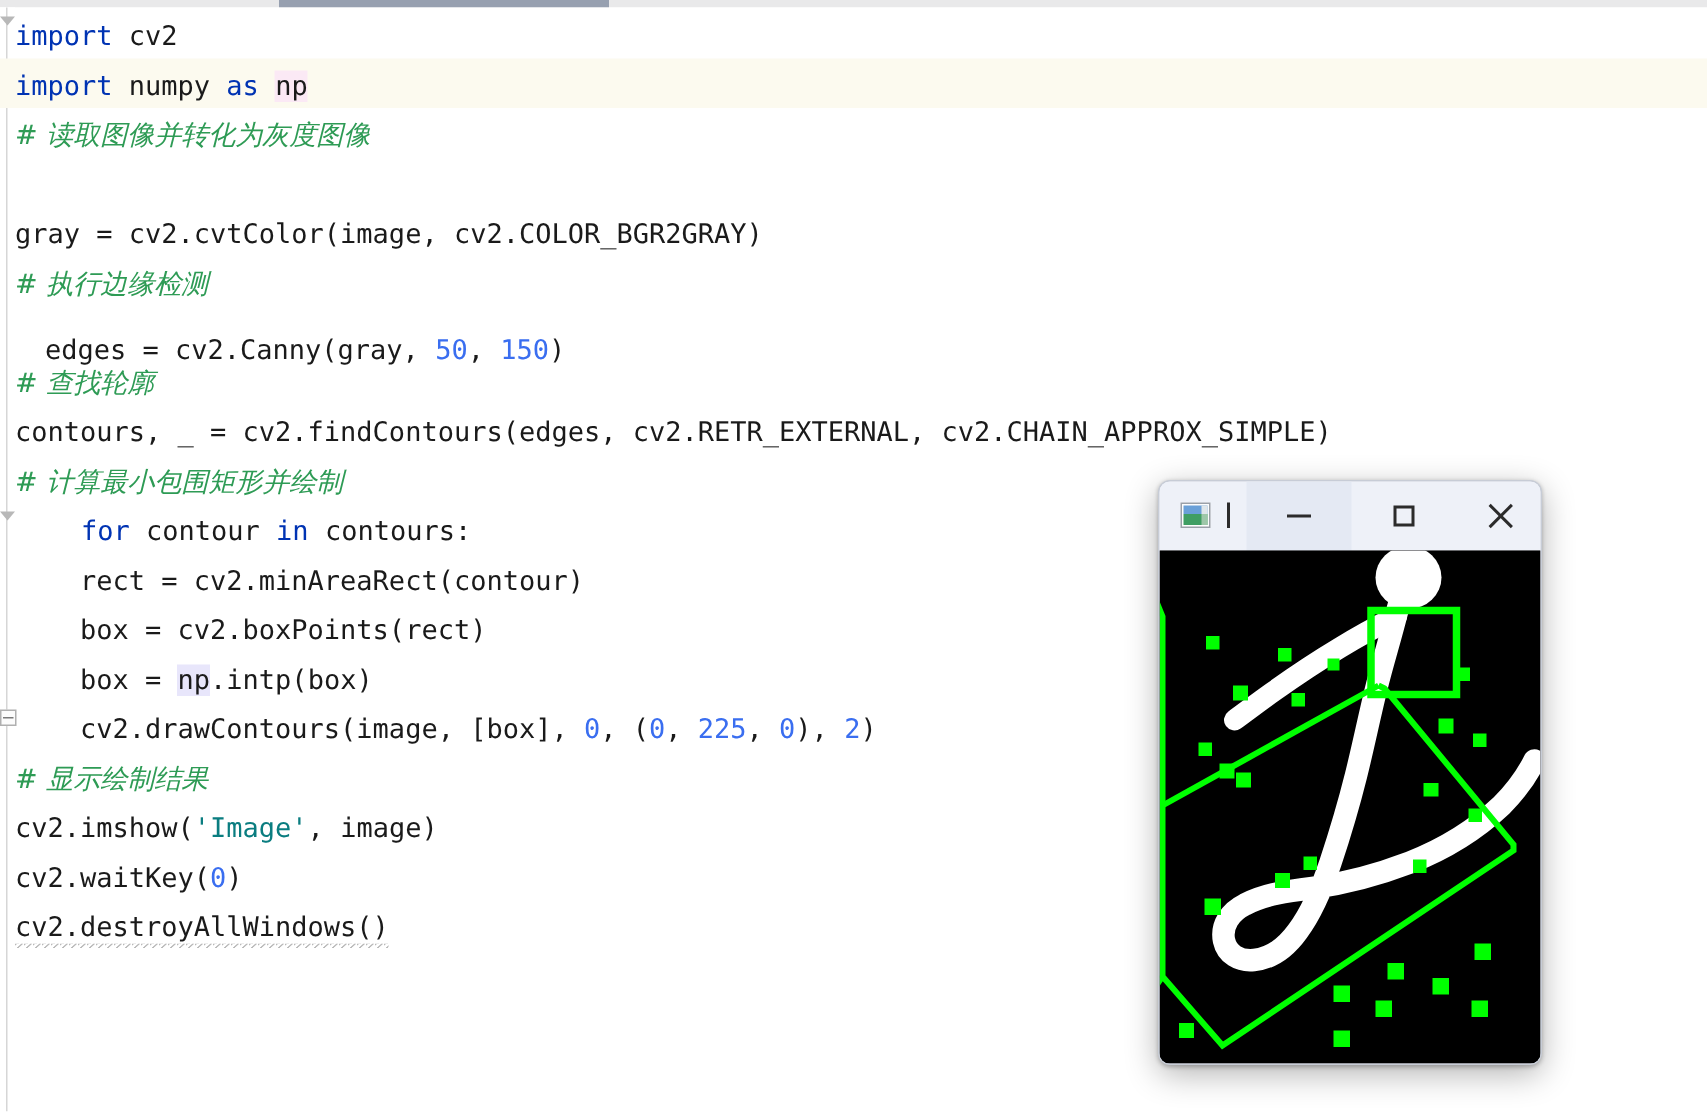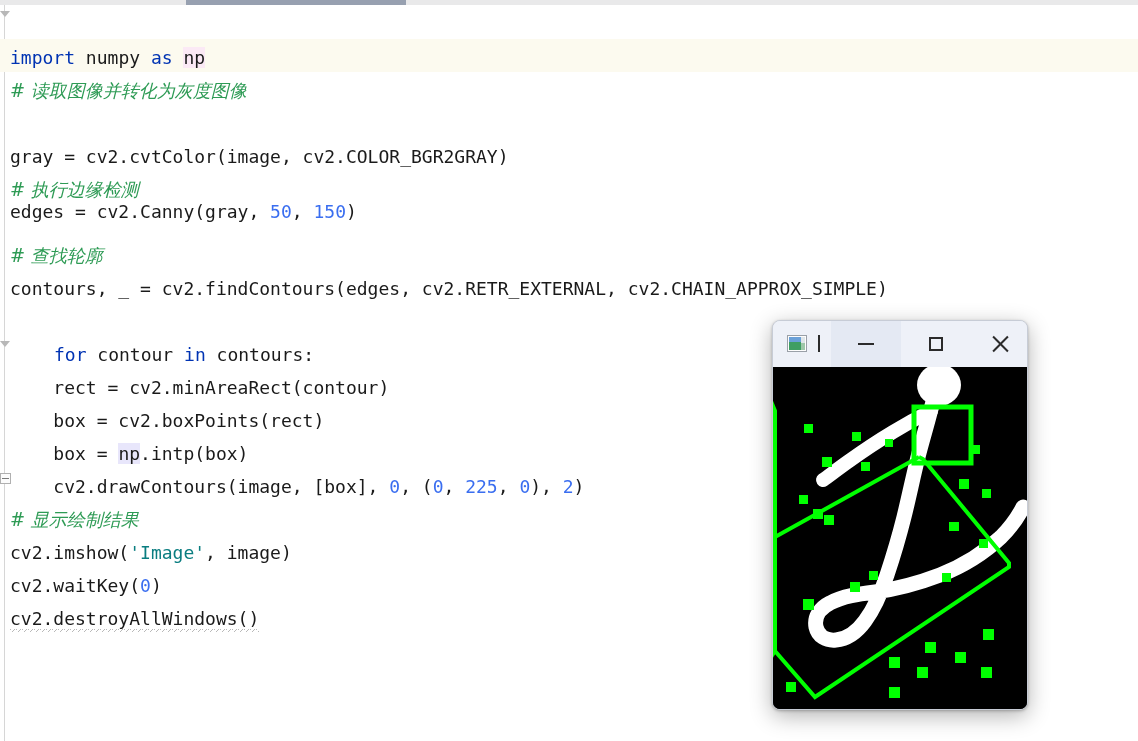--- a/index.html
+++ b/index.html
@@ -172,28 +172,30 @@
           <div class="minus"></div>
       </div>
       <div class="fold-tri down" style="left:0px; top:336px;"></div>
       <div class="fold" style="top:468px;">
         <div class="box"></div>
           <div class="minus"></div>
       </div>
     </div>
 
     <div class="code-area">
+        <div class="line" style="top: 3px;"><span class="kw">import</span><span class="plain"> cv2</span></div>
         <div class="line-hl" style="top: 34px; left: -10px;"></div>
         <div class="line" style="top: 36px;"><span class="kw">import</span><span class="plain"> numpy </span><span class="kw">as</span><span class="plain"> </span><span class="np-pink">np</span></div>
         <div class="line" style="top: 69px;"><span class="cmt"># 读取图像并转化为灰度图像</span></div>
         <div class="line" style="top: 135px;"><span class="plain">gray = cv2.cvtColor(image, cv2.COLOR_BGR2GRAY)</span></div>
         <div class="line" style="top: 168px;"><span class="cmt"># 执行边缘检测</span></div>
-        <div class="line" style="top: 190px;"><span class="plain">edges = cv2.Canny(gray, </span><span class="num">50</span><span class="plain">, </span><span class="num">150</span><span class="plain">)</span></div>
+        <div class="line" style="top: 212px; margin-left: 20px;"><span class="plain">edges = cv2.Canny(gray, </span><span class="num">50</span><span class="plain">, </span><span class="num">150</span><span class="plain">)</span></div>
         <div class="line" style="top: 234px;"><span class="cmt"># 查找轮廓</span></div>
         <div class="line" style="top: 267px;"><span class="plain">contours, _ = cv2.findContours(edges, cv2.RETR_EXTERNAL, cv2.CHAIN_APPROX_SIMPLE)</span></div>
+        <div class="line" style="top: 300px;"><span class="cmt"># 计算最小包围矩形并绘制</span></div>
         <div class="line" style="top: 333px; margin-left: 44px;"><span class="kw">for</span><span class="plain"> contour </span><span class="kw">in</span><span class="plain"> contours:</span></div>
         <div class="line" style="top: 366px;"><span class="plain">    rect = cv2.minAreaRect(contour)</span></div>
         <div class="line" style="top: 399px;"><span class="plain">    box = cv2.boxPoints(rect)</span></div>
         <div class="line" style="top: 432px;"><span class="plain">    box = </span><span class="np-blue">np</span><span class="plain">.intp(box)</span></div>
         <div class="line" style="top: 465px;"><span class="plain">    cv2.drawContours(image, [box], </span><span class="num">0</span><span class="plain">, (</span><span class="num">0</span><span class="plain">, </span><span class="num">225</span><span class="plain">, </span><span class="num">0</span><span class="plain">), </span><span class="num">2</span><span class="plain">)</span></div>
         <div class="line" style="top: 498px;"><span class="cmt"># 显示绘制结果</span></div>
         <div class="line" style="top: 531px;"><span class="plain">cv2.imshow(</span><span class="str">'Image'</span><span class="plain">, image)</span></div>
         <div class="line" style="top: 564px;"><span class="plain">cv2.waitKey(</span><span class="num">0</span><span class="plain">)</span></div>
         <div class="line" style="top: 597px;"><span class="plain squiggle-grey">cv2.destroyAllWindows()</span></div>
       </div>

